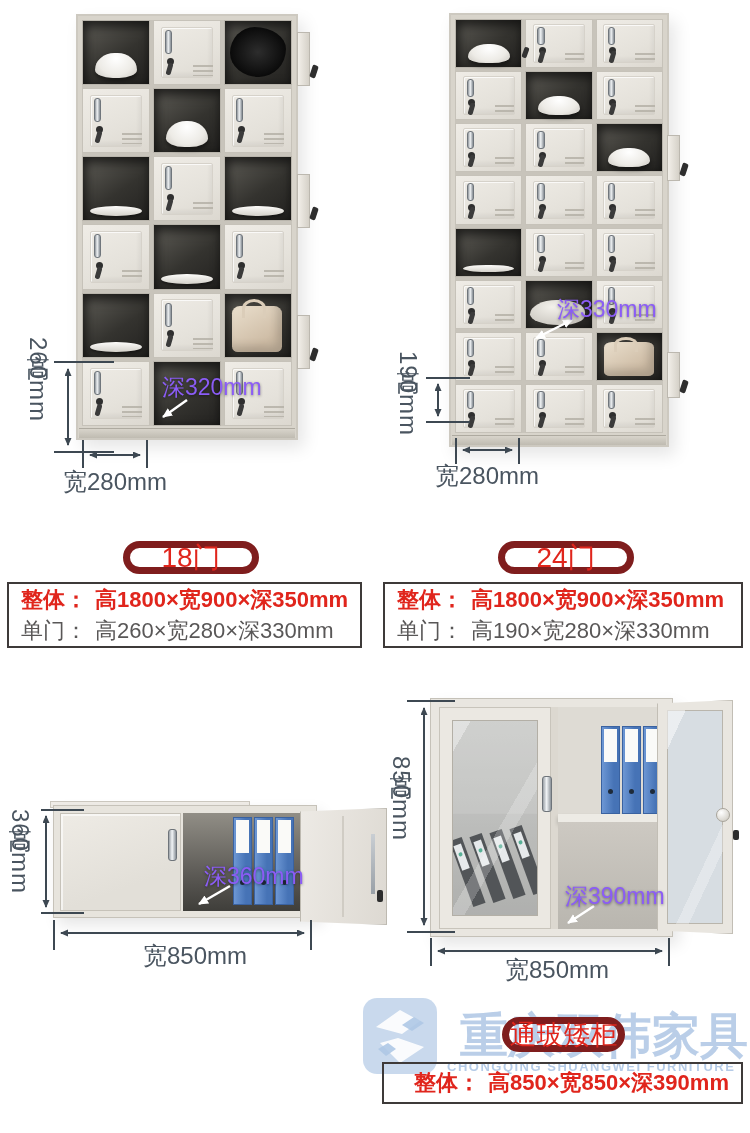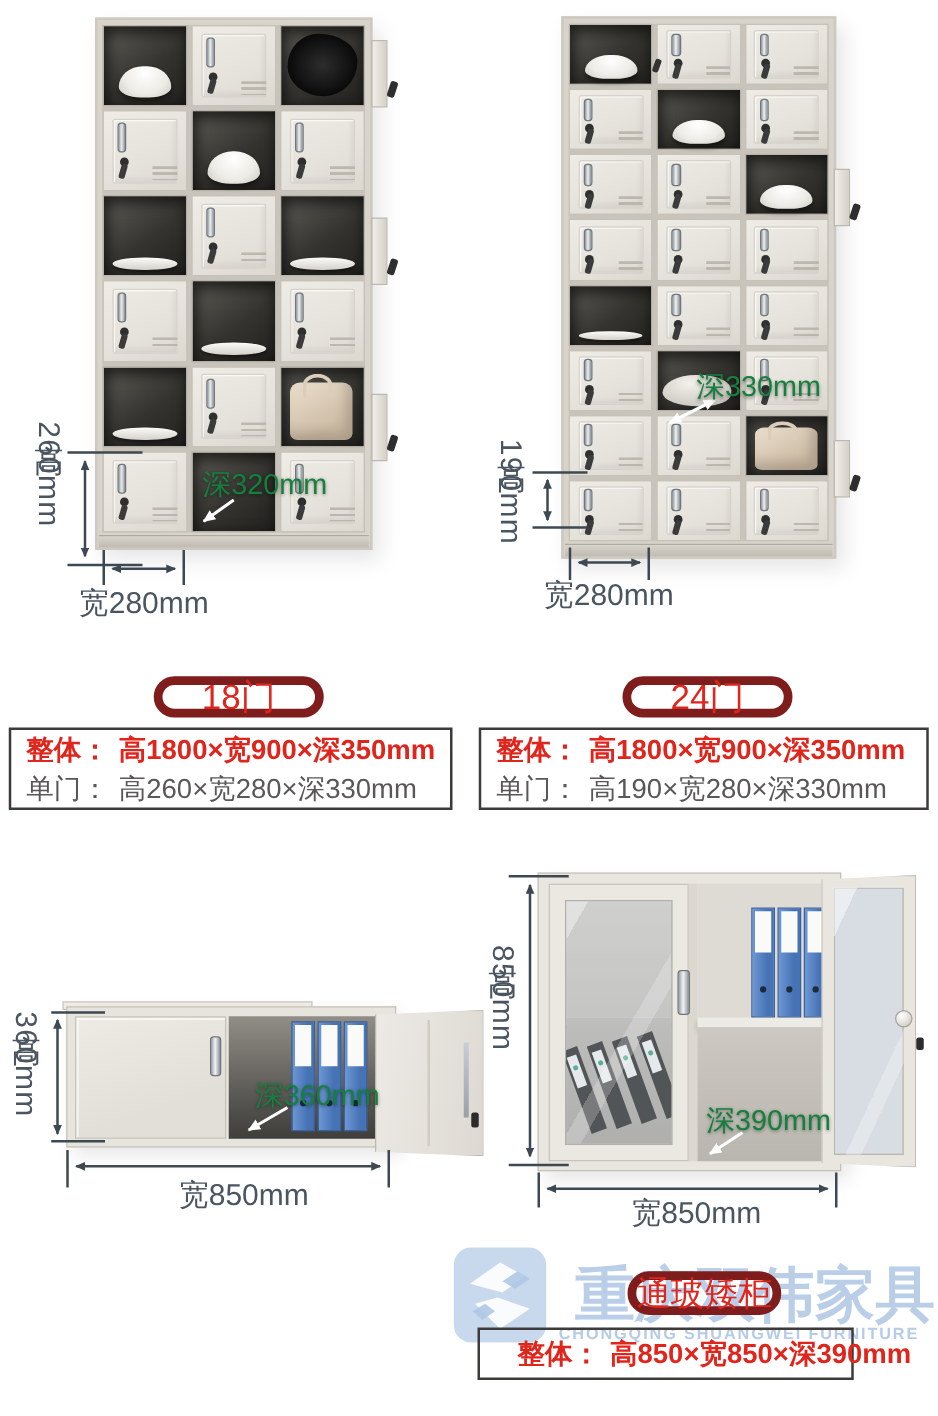--- a/index.html
+++ b/index.html
@@ -91,21 +91,21 @@
   .cabd-opendoor .pane::before { content: ""; position: absolute; inset: 0;
     background: linear-gradient(115deg, rgba(255,255,255,.5) 0 12%, rgba(255,255,255,0) 12% 70%, rgba(255,255,255,.3) 70% 78%, rgba(255,255,255,0) 78%); }
   .cabd-knob { position: absolute; width: 14px; height: 14px; border-radius: 50%;
     background: radial-gradient(circle at 35% 30%, #ffffff, #d9d6cf 70%, #b5b1a8); border: 1px solid #a8a49b; }
   .cabd-lock { position: absolute; width: 6px; height: 10px; background: #2c2c2c; border-radius: 2px; }
 
   
   .dim-overlay { position: absolute; inset: 0; z-index: 4; pointer-events: none; }
   .vlabel { position: absolute; writing-mode: vertical-rl; font-size: 24px; color: #4a5560; line-height: 1; letter-spacing: 1px; z-index: 4; }
   .hlabel { position: absolute; font-size: 24px; color: #4a5560; text-align: center; z-index: 4; }
-  .dlabel { position: absolute; font-size: 23px; color: #15803d; text-shadow: 0 1px 3px rgba(0,0,0,.45); z-index: 5; }
+  .dlabel { position: absolute; font-size: 23px; color: #8b5cf6; text-shadow: 0 1px 3px rgba(0,0,0,.45); z-index: 5; }
 
   
   .pill { position: absolute; border: 7px solid #7f1d1d; border-radius: 20px; color: #e0251c;
     display: flex; align-items: center; justify-content: center; font-size: 28px; z-index: 3; background: transparent; }
   .spec-box { position: absolute; border: 2px solid #3e3a39; display: flex; flex-direction: column;
     justify-content: center; padding-left: 12px; gap: 1px; z-index: 3; background: transparent; }
   .spec-row { font-size: 22px; line-height: 30px; white-space: nowrap; }
   .spec-row.red { color: #e0251c; font-weight: 700; }
   .spec-row.gray { color: #595757; font-weight: 400; }
   .spec-label { margin-right: 8px; }
@@ -509,17 +509,17 @@
   <div class="pill" style="left:502px; top:1017px; width:123px; height:35px; font-size:27px;">通玻矮柜</div>
 
   <div class="spec-box" style="left:7px; top:582px; width:355px; height:66px;">
     <div class="spec-row red"><span class="spec-label">整体：</span><span>高1800×宽900×深350mm</span></div>
     <div class="spec-row gray"><span class="spec-label">单门：</span><span>高260×宽280×深330mm</span></div>
   </div>
   <div class="spec-box" style="left:383px; top:582px; width:360px; height:66px;">
     <div class="spec-row red"><span class="spec-label">整体：</span><span>高1800×宽900×深350mm</span></div>
     <div class="spec-row gray"><span class="spec-label">单门：</span><span>高190×宽280×深330mm</span></div>
   </div>
-  <div class="spec-box" style="left:382px; top:1062px; width:301px; height:42px;padding-left:30px;">
+  <div class="spec-box" style="left:382px; top:1062px; width:361px; height:42px;padding-left:30px;">
     <div class="spec-row red"><span class="spec-label">整体：</span><span>高850×宽850×深390mm</span></div>
   </div>
 
 </div>
 
 </body></html>

